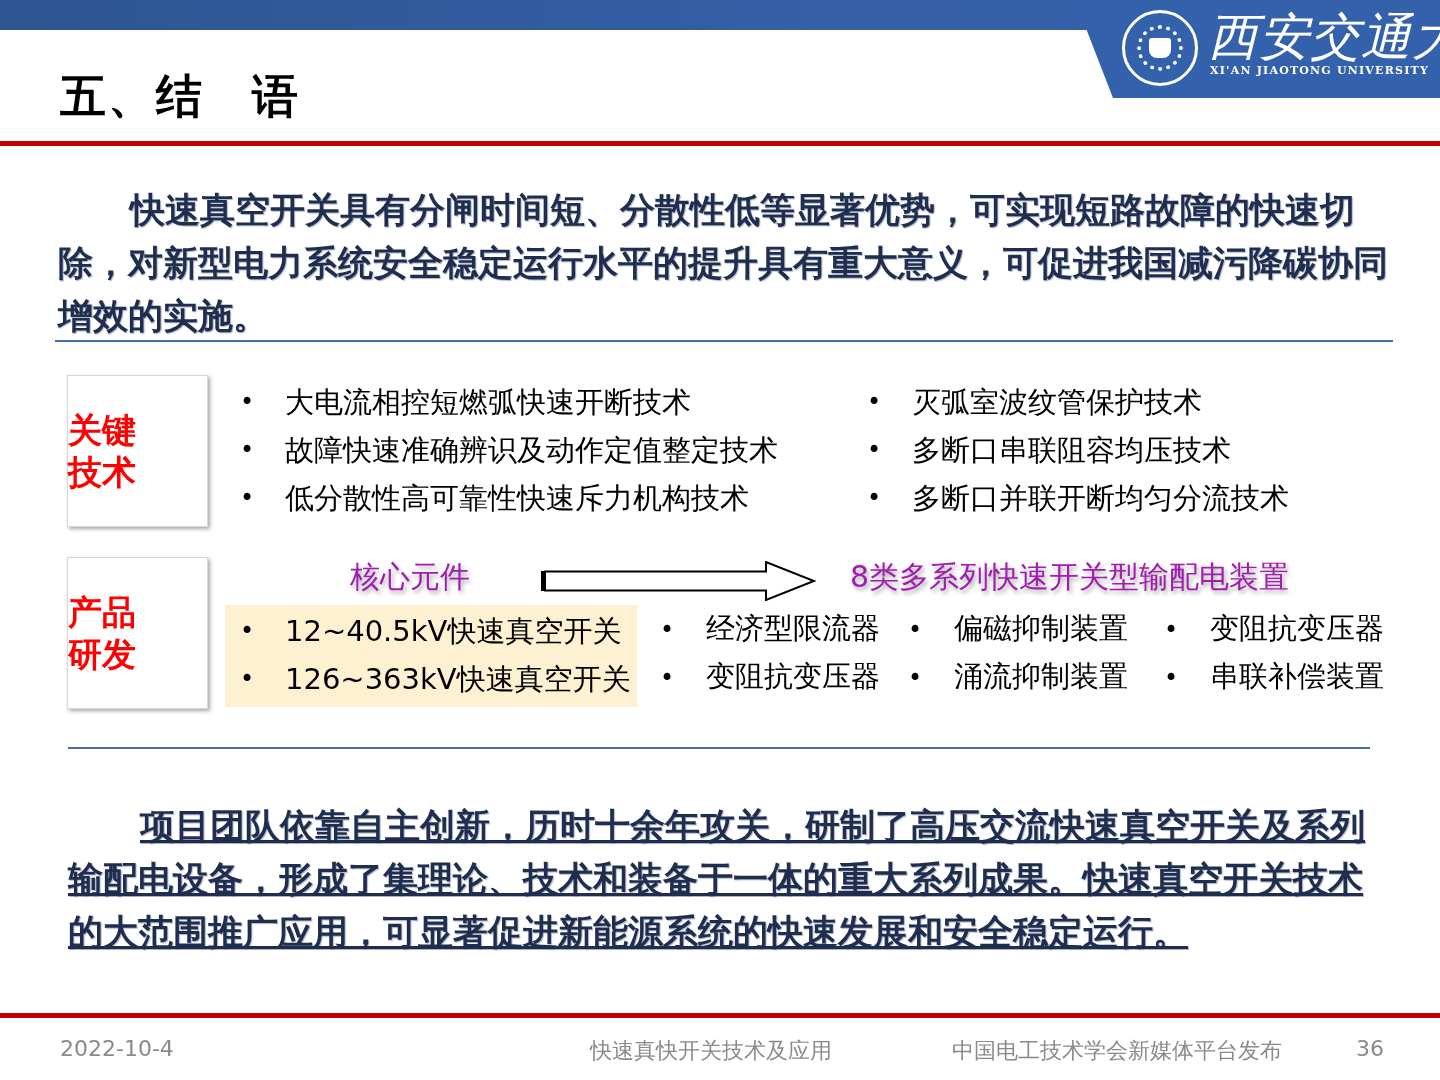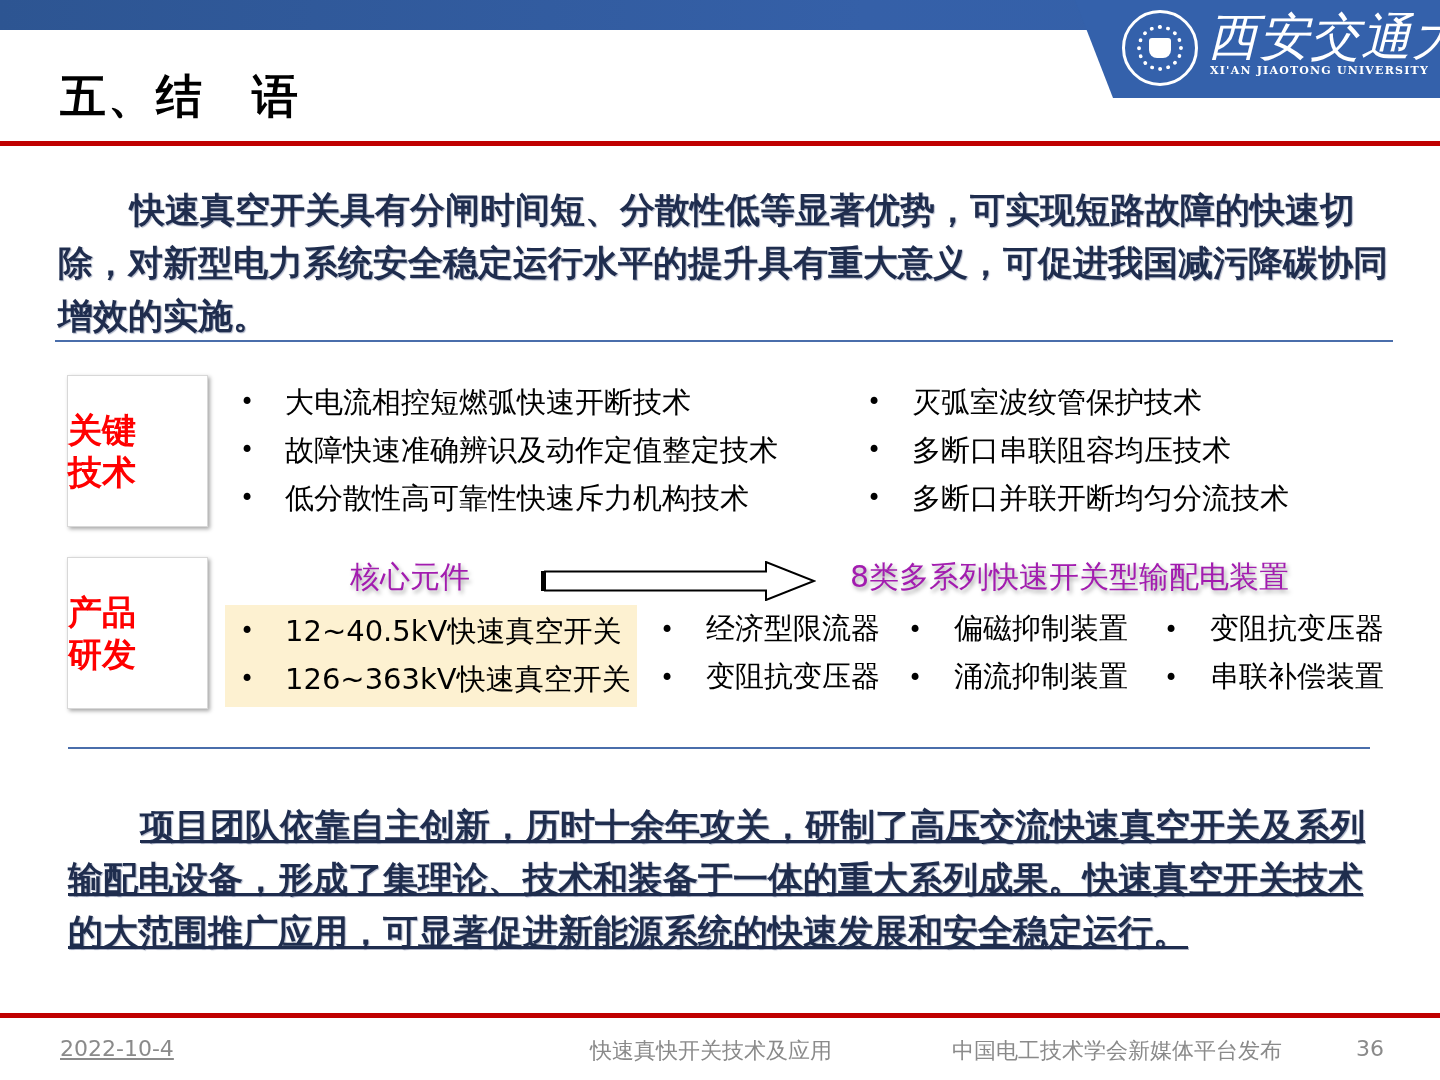--- a/index.html
+++ b/index.html
@@ -98,21 +98,21 @@
     .device-row { display: flex; height: 48px; align-items: flex-start; }
     .device-item { position: relative; font-size: 29px; white-space: nowrap; color: #000; }
     .device-item .dot { display: inline-block; width: 46px; text-align: left; font-size: 24px; }
     .dev-c1 { width: 248px; }
     .dev-c2 { width: 256px; }
     .dev-c3 { width: 240px; }
 
     
     .footer-rule { position: absolute; left: 0; top: 1013px; width: 1440px; height: 5px; background: #c00000; }
     .footer-text { position: absolute; top: 1036px; font-size: 22px; color: #8a8a8a; white-space: nowrap; }
-    .f-date { left: 60px; text-decoration: underline; }
+    .f-date { left: 60px; }
     .f-title { left: 590px; }
     .f-pub { left: 952px; }
     .f-page { left: 1356px; }
   </style>
 </head>
 <body>
 
 <div class="top-band"></div>
 <div class="logo-panel"></div>
 <div class="logo-emblem">

